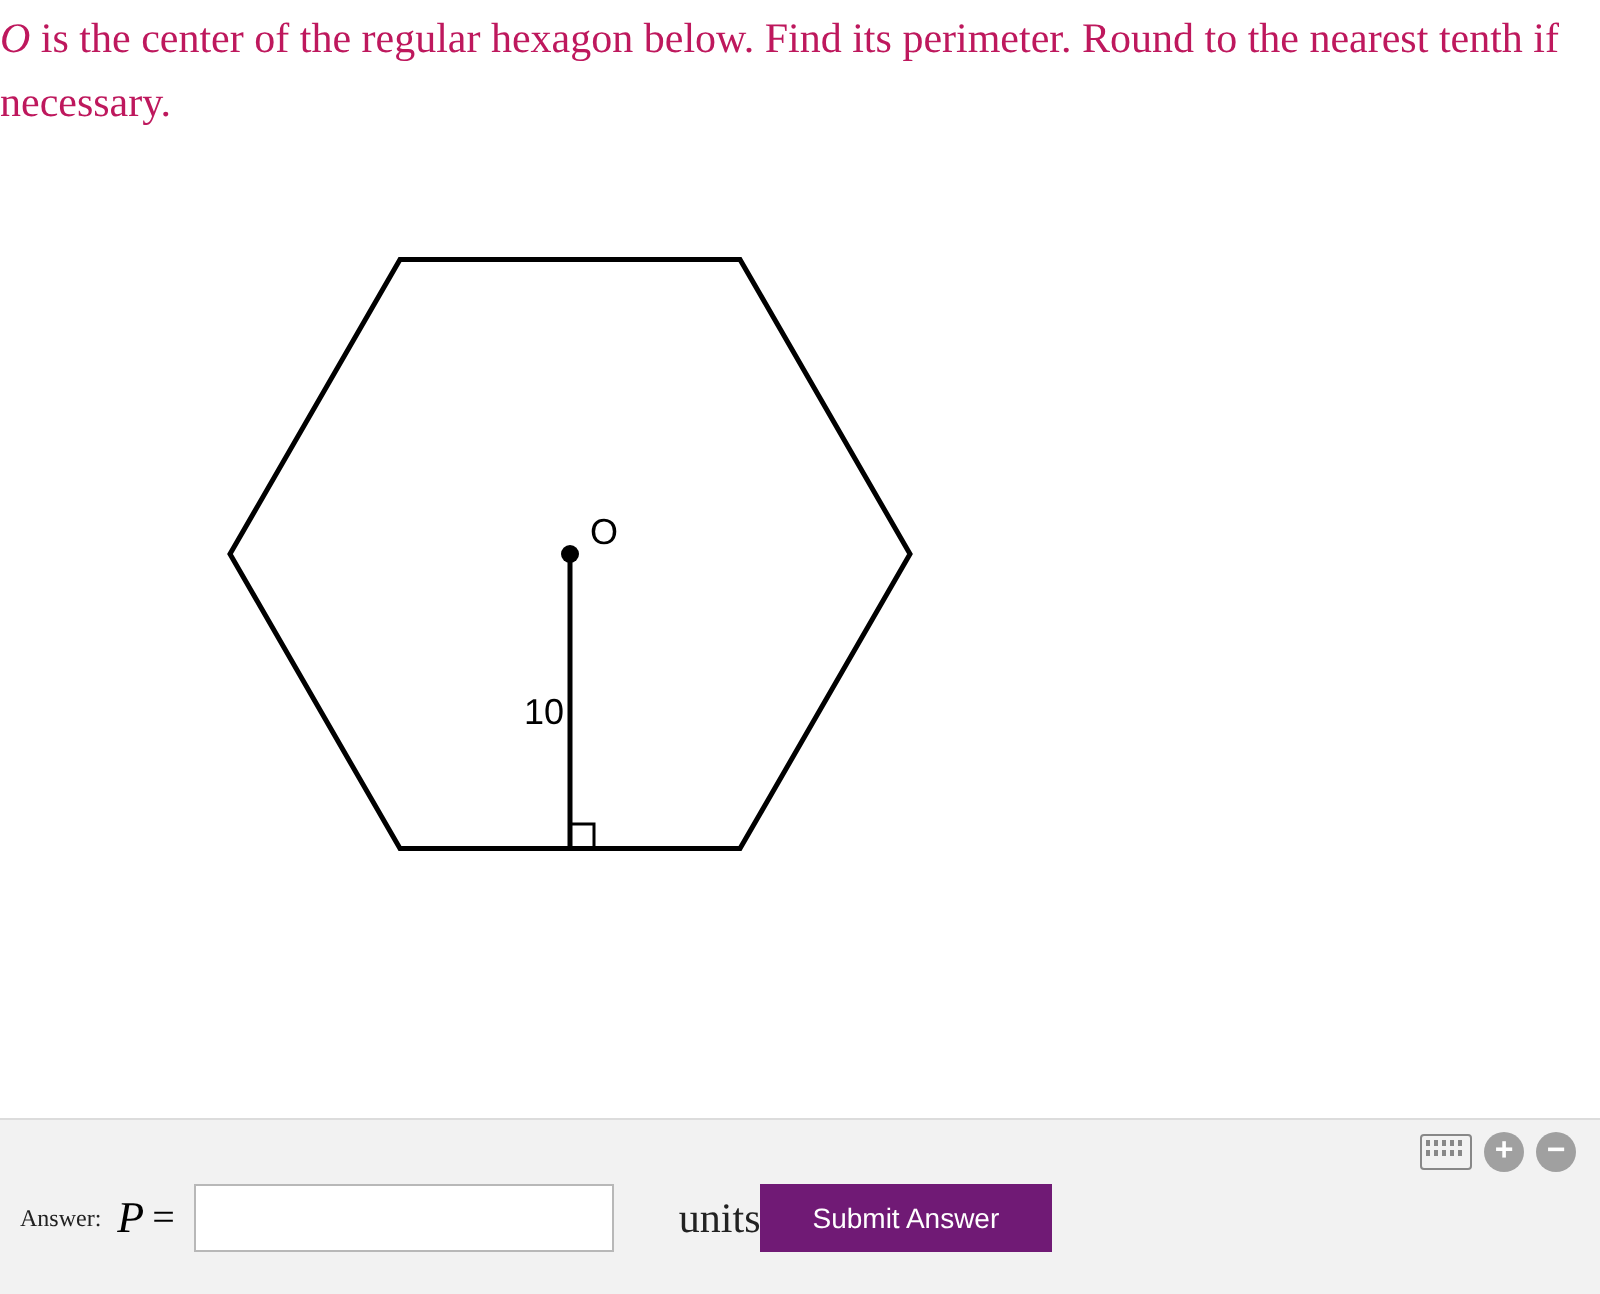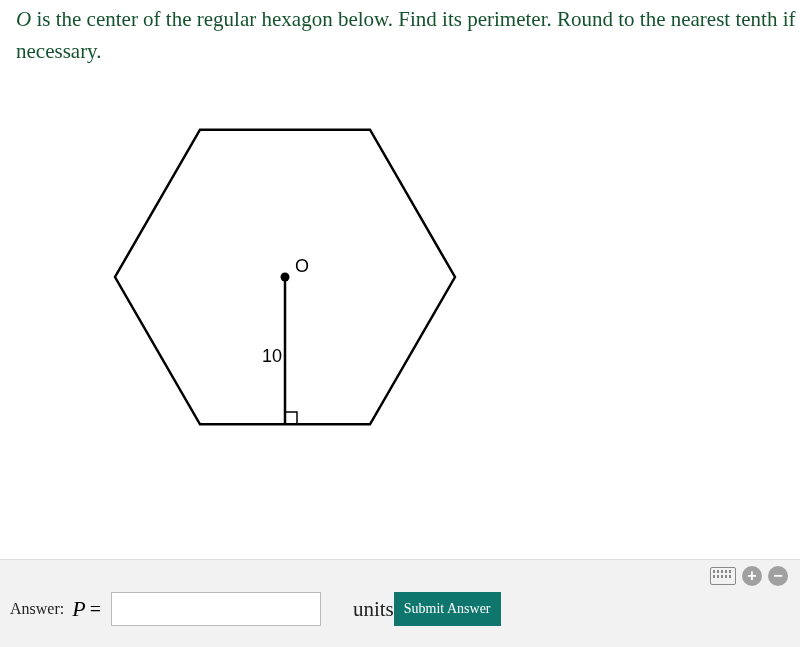--- a/index.html
+++ b/index.html
@@ -11,23 +11,22 @@
       font-family: Georgia, 'Times New Roman', serif;
       background: #ffffff;
       width: 800px;
       height: 647px;
       position: relative;
       overflow: hidden;
     }
     .question-text {
       padding: 4px 0 0 0;
       font-size: 21px;
-      color: #14532d;
+      color: #be185d;
       line-height: 1.5;
-      margin-left: 16px;
     }
     .question-text .italic {
       font-style: italic;
       font-family: 'Times New Roman', serif;
     }
     .figure-area {
       position: relative;
       width: 100%;
       height: 440px;
     }
@@ -44,21 +43,21 @@
       height: 88px;
       background: #f2f2f2;
       border-top: 1px solid #dcdcdc;
     }
     .answer-row {
       display: flex;
       align-items: center;
       padding: 32px 0 0 10px;
     }
     .answer-label {
-      font-size: 16px;
+      font-size: 12px;
       color: #222;
       margin-right: 8px;
     }
     .answer-math {
       font-family: 'Times New Roman', serif;
       font-style: italic;
       font-size: 22px;
       margin-right: 4px;
     }
     .answer-equals {
@@ -73,27 +72,27 @@
       background: #fff;
       font-size: 18px;
       padding: 0 6px;
     }
     .units-label {
       font-size: 21px;
       color: #222;
       margin-left: 32px;
     }
     .submit-btn {
-      background: #0f766e;
+      background: #701a75;
       color: #fff;
       border: none;
-      padding: 9px 10px;
+      padding: 9px 26px;
       font-size: 14px;
       cursor: pointer;
-      font-family: Liberation Serif, serif;
+      font-family: Liberation Sans, sans-serif;
     }
     .toolbar-icons {
       position: absolute;
       top: 6px;
       right: 12px;
       display: flex;
       align-items: center;
       gap: 6px;
     }
     .keyboard-icon {

